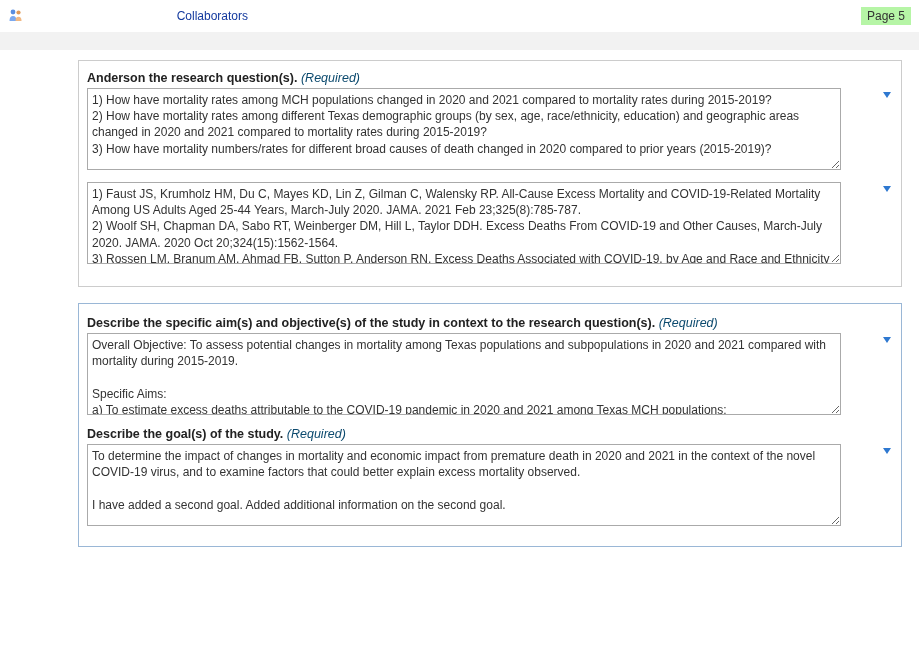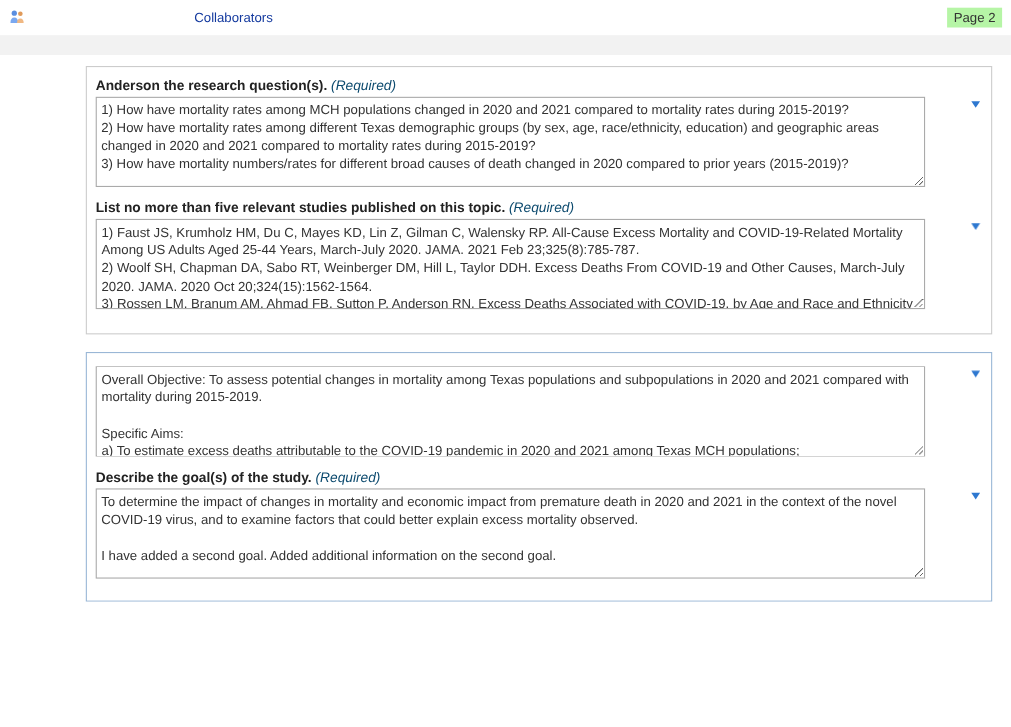--- a/index.html
+++ b/index.html
@@ -111,21 +111,21 @@
     <span class="collab-icon">
       <svg width="16" height="14" viewBox="0 0 16 14">
         <circle cx="5" cy="4" r="2.4" fill="#5a8ee0"></circle>
         <circle cx="10.5" cy="4.5" r="2.1" fill="#e09a5a"></circle>
         <path d="M1.5 13 Q1.5 8 5 8 Q8.5 8 8.5 13 Z" fill="#7aa8f0"></path>
         <path d="M7.5 13 Q7.5 8.8 10.5 8.8 Q13.5 8.8 13.5 13 Z" fill="#f0b883"></path>
       </svg>
     </span>
     <a href="#" class="collab-link">Collaborators</a>
   </div>
-  <span class="page-indicator">Page 2</span>
+  <span class="page-indicator">Page 5</span>
 </div>
 
 <div class="gray-band"></div>
 
 <div class="main-panel">
 
   <div class="field-block">
     <div class="field-label">
       <span>Anderson the research question(s).</span>
       <span class="required">(Required)</span>
@@ -136,42 +136,42 @@
 3) How have mortality numbers/rates for different broad causes of death changed in 2020 compared to prior years (2015-2019)?</textarea>
       <span class="tool-icon">
         <svg width="12" height="12" viewBox="0 0 12 12">
             <polygon points="2,3 10,3 6,9" fill="#2e78d0"></polygon>
           </svg>
       </span>
     </div>
   </div>
 
   <div class="field-block">
-    <div class="field-label">
-      <span>List no more than five relevant studies published on this topic.</span>
-      <span class="required">(Required)</span>
-    </div>
     <div class="ta-row">
       <textarea class="ta" style="">1) Faust JS, Krumholz HM, Du C, Mayes KD, Lin Z, Gilman C, Walensky RP. All-Cause Excess Mortality and COVID-19-Related Mortality Among US Adults Aged 25-44 Years, March-July 2020. JAMA. 2021 Feb 23;325(8):785-787.
 2) Woolf SH, Chapman DA, Sabo RT, Weinberger DM, Hill L, Taylor DDH. Excess Deaths From COVID-19 and Other Causes, March-July 2020. JAMA. 2020 Oct 20;324(15):1562-1564.
 3) Rossen LM, Branum AM, Ahmad FB, Sutton P, Anderson RN. Excess Deaths Associated with COVID-19, by Age and Race and Ethnicity — United States, January 26–October 3, 2020. MMWR Morb Mortal Wkly Rep 2020;69:1522–1527</textarea>
       <span class="tool-icon">
         <svg width="12" height="12" viewBox="0 0 12 12">
             <polygon points="2,3 10,3 6,9" fill="#2e78d0"></polygon>
           </svg>
       </span>
     </div>
   </div>
 
 </div>
 
 <div class="section-panel">
   <div class="section-body">
 
     <div class="field-block">
+      <div class="field-label">
+        <span>Describe the specific aim(s) and objective(s) of the study in context to the research question(s).</span>
+        <span class="required">(Required)</span>
+      </div>
       <div class="ta-row">
         <textarea class="ta" style="">Overall Objective: To assess potential changes in mortality among Texas populations and subpopulations in 2020 and 2021 compared with mortality during 2015-2019.
 
 Specific Aims:
 a) To estimate excess deaths attributable to the COVID-19 pandemic in 2020 and 2021 among Texas MCH populations;</textarea>
         <span class="tool-icon">
           <svg width="12" height="12" viewBox="0 0 12 12">
               <polygon points="2,3 10,3 6,9" fill="#2e78d0"></polygon>
             </svg>
         </span>

